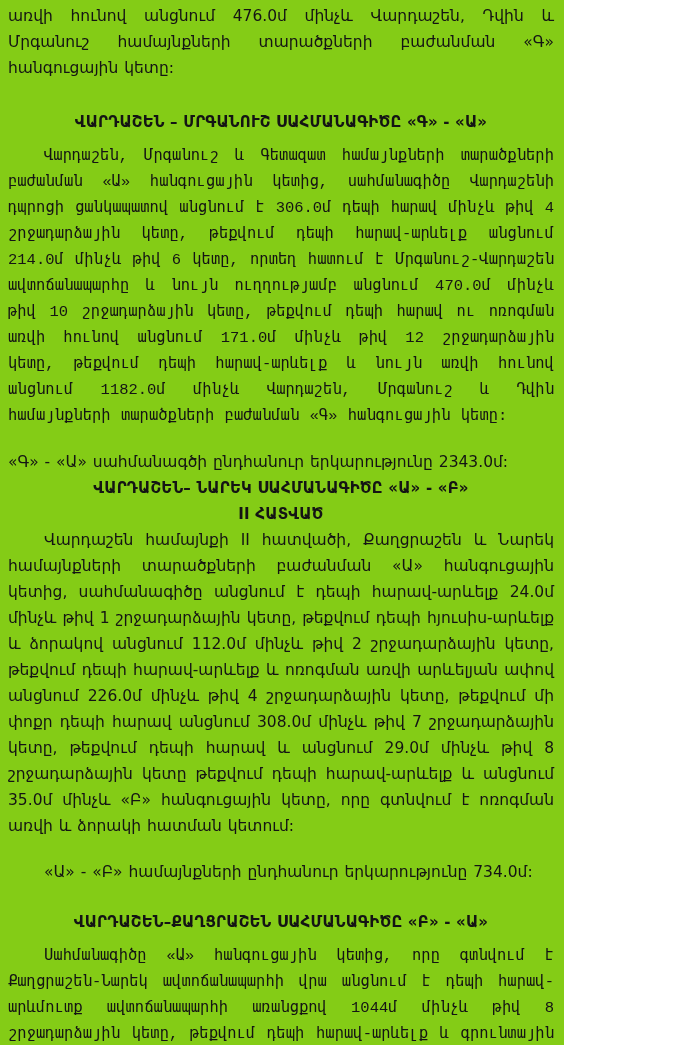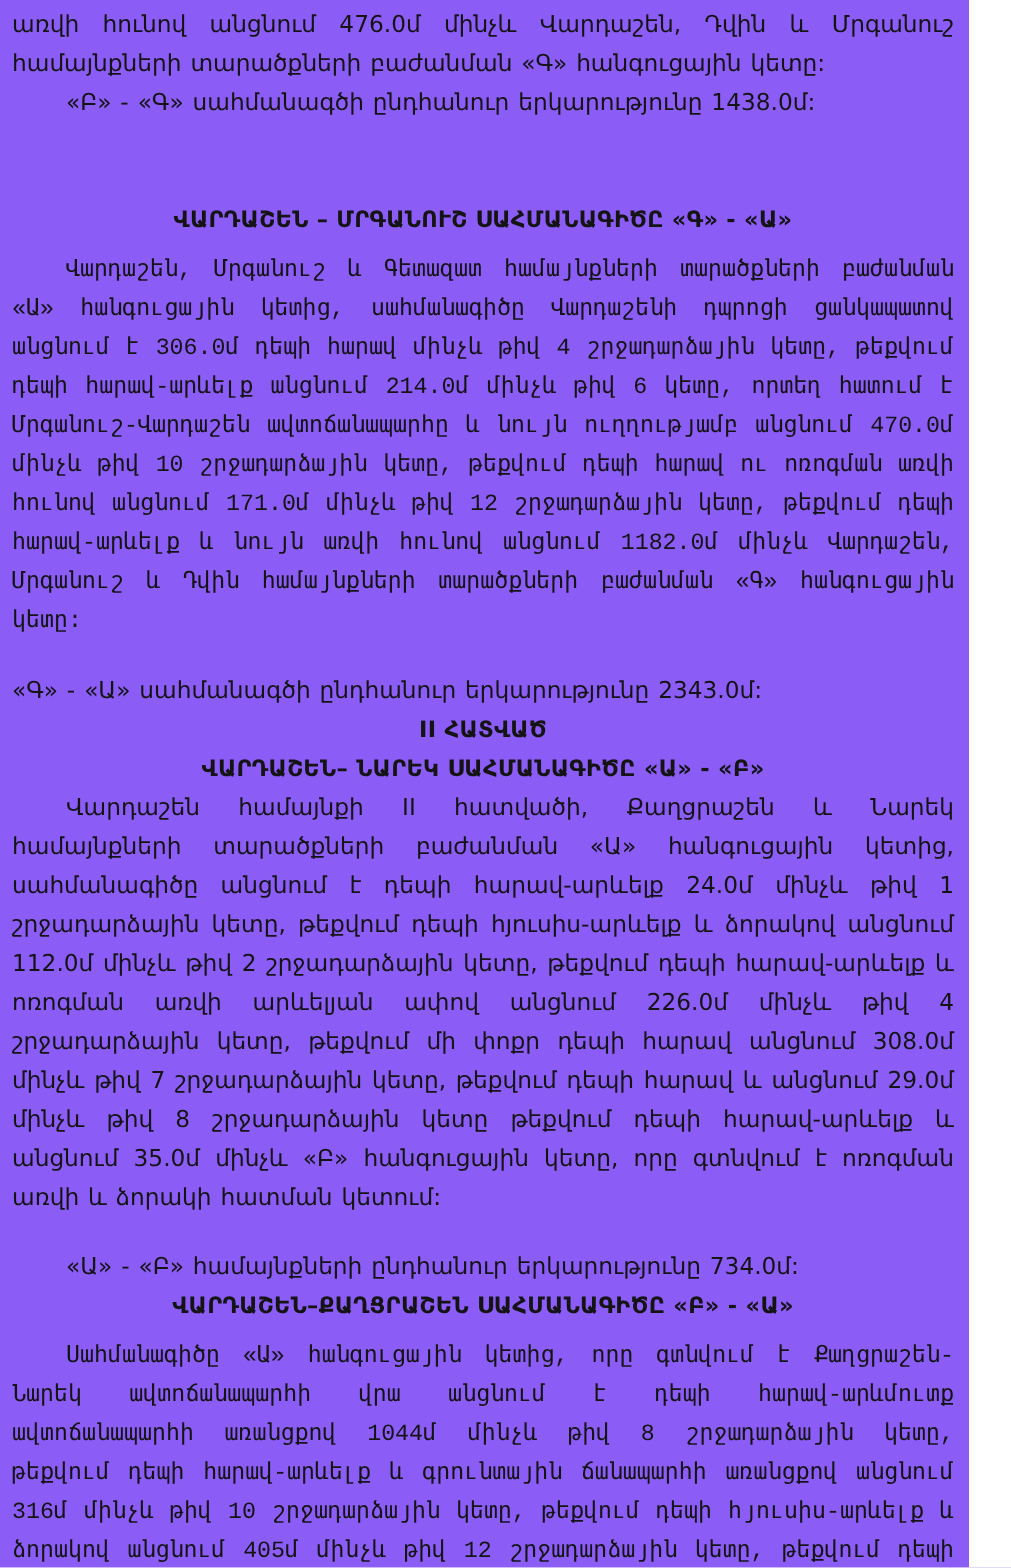--- a/index.html
+++ b/index.html
@@ -9,66 +9,65 @@
     }
     body {
       width: 674px;
       height: 1045px;
       overflow: hidden;
       font-family: "DejaVu Sans", "Liberation Sans", sans-serif;
       color: #141414;
     }
     .page {
       box-sizing: border-box;
-      width: 646px;
+      width: 564px;
       height: 1045px;
       padding: 3px 10px 16px 8px;
-      background: #8b5cf6;
+      background: #84cc16;
     }
     .para {
       margin: 0;
       font-size: 15.5px;
       line-height: 26px;
       text-align: justify;
       word-spacing: 1px;
     }
     .para.indent {
       text-indent: 36px;
     }
     .heading {
       margin: 0;
       font-size: 15px;
       line-height: 26px;
       font-weight: bold;
       text-align: center;
       letter-spacing: 0.2px;
     }
-    .gap-lg { margin-top: 52px; }
-    .gap-md { }
+    .gap-lg { margin-top: 28px; }
+    .gap-md { margin-top: 24px; }
     .gap-sm { margin-top: 8px; font-family: Liberation Mono, monospace; }
     .gap-xs { margin-top: 20px; }
   </style>
 </head>
 <body>
 
 <div class="page">
 
   <p class="para">առվի հունով անցնում 476.0մ մինչև Վարդաշեն, Դվին և Մրգանուշ համայնքների տարածքների բաժանման «Գ» հանգուցային կետը:</p>
 
-  <p class="para indent">«Բ» - «Գ» սահմանագծի ընդհանուր երկարությունը 1438.0մ:</p>
 
   <h2 class="heading gap-lg">ՎԱՐԴԱՇԵՆ – ՄՐԳԱՆՈՒՇ ՍԱՀՄԱՆԱԳԻԾԸ «Գ» - «Ա»</h2>
 
   <p class="para indent gap-sm">Վարդաշեն, Մրգանուշ և Գետազատ համայնքների տարածքների բաժանման «Ա» հանգուցային կետից, սահմանագիծը Վարդաշենի դպրոցի ցանկապատով անցնում է 306.0մ դեպի հարավ մինչև թիվ 4 շրջադարձային կետը, թեքվում դեպի հարավ-արևելք անցնում 214.0մ մինչև թիվ 6 կետը, որտեղ հատում է Մրգանուշ-Վարդաշեն ավտոճանապարհը և նույն ուղղությամբ անցնում 470.0մ մինչև թիվ 10 շրջադարձային կետը, թեքվում դեպի հարավ ու ոռոգման առվի հունով անցնում 171.0մ մինչև թիվ 12 շրջադարձային կետը, թեքվում դեպի հարավ-արևելք և նույն առվի հունով անցնում 1182.0մ մինչև Վարդաշեն, Մրգանուշ և Դվին համայնքների տարածքների բաժանման «Գ» հանգուցային կետը:</p>
 
   <p class="para gap-xs">«Գ» - «Ա» սահմանագծի ընդհանուր երկարությունը 2343.0մ:</p>
 
+  <h2 class="heading">ՎԱՐԴԱՇԵՆ– ՆԱՐԵԿ ՍԱՀՄԱՆԱԳԻԾԸ «Ա» - «Բ»</h2>
+
   <h2 class="heading">II ՀԱՏՎԱԾ</h2>
-
-  <h2 class="heading">ՎԱՐԴԱՇԵՆ– ՆԱՐԵԿ ՍԱՀՄԱՆԱԳԻԾԸ «Ա» - «Բ»</h2>
 
   <p class="para indent">Վարդաշեն համայնքի II հատվածի, Քաղցրաշեն և Նարեկ համայնքների տարածքների բաժանման «Ա» հանգուցային կետից, սահմանագիծը անցնում է դեպի հարավ-արևելք 24.0մ մինչև թիվ 1 շրջադարձային կետը, թեքվում դեպի հյուսիս-արևելք և ձորակով անցնում 112.0մ մինչև թիվ 2 շրջադարձային կետը, թեքվում դեպի հարավ-արևելք և ոռոգման առվի արևելյան ափով անցնում 226.0մ մինչև թիվ 4 շրջադարձային կետը, թեքվում մի փոքր դեպի հարավ անցնում 308.0մ մինչև թիվ 7 շրջադարձային կետը, թեքվում դեպի հարավ և անցնում 29.0մ մինչև թիվ 8 շրջադարձային կետը թեքվում դեպի հարավ-արևելք և անցնում 35.0մ մինչև «Բ» հանգուցային կետը, որը գտնվում է ոռոգման առվի և ձորակի հատման կետում:</p>
 
   <p class="para indent gap-xs">«Ա» - «Բ» համայնքների ընդհանուր երկարությունը 734.0մ:</p>
 
   <h2 class="heading gap-md">ՎԱՐԴԱՇԵՆ–ՔԱՂՑՐԱՇԵՆ ՍԱՀՄԱՆԱԳԻԾԸ «Բ» - «Ա»</h2>
 
   <p class="para indent gap-sm">Սահմանագիծը «Ա» հանգուցային կետից, որը գտնվում է Քաղցրաշեն-Նարեկ ավտոճանապարհի վրա անցնում է դեպի հարավ-արևմուտք ավտոճանապարհի առանցքով 1044մ մինչև թիվ 8 շրջադարձային կետը, թեքվում դեպի հարավ-արևելք և գրունտային ճանապարհի առանցքով անցնում 316մ մինչև թիվ 10 շրջադարձային կետը, թեքվում դեպի հյուսիս-արևելք և ձորակով անցնում 405մ մինչև թիվ 12 շրջադարձային կետը, թեքվում դեպի արևելք ու նույն ձորակով անցնում 66մ մինչև</p>
 
 </div>

